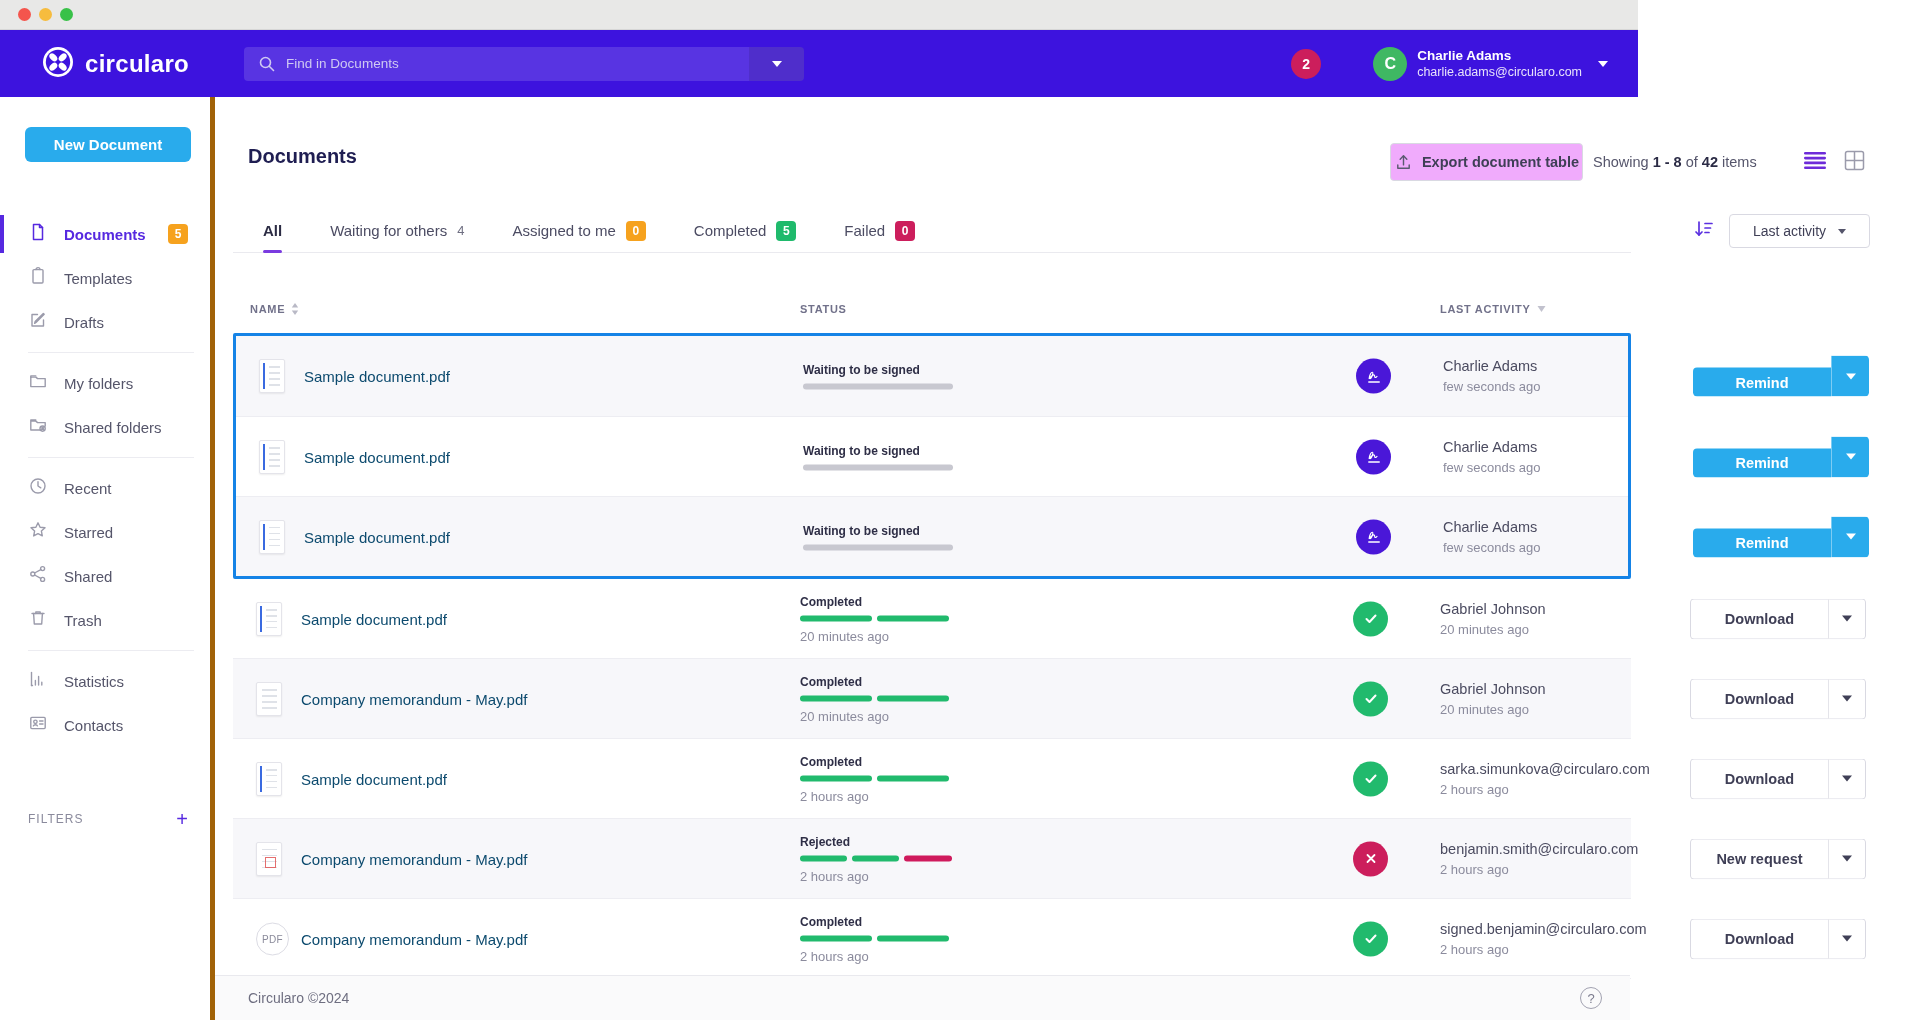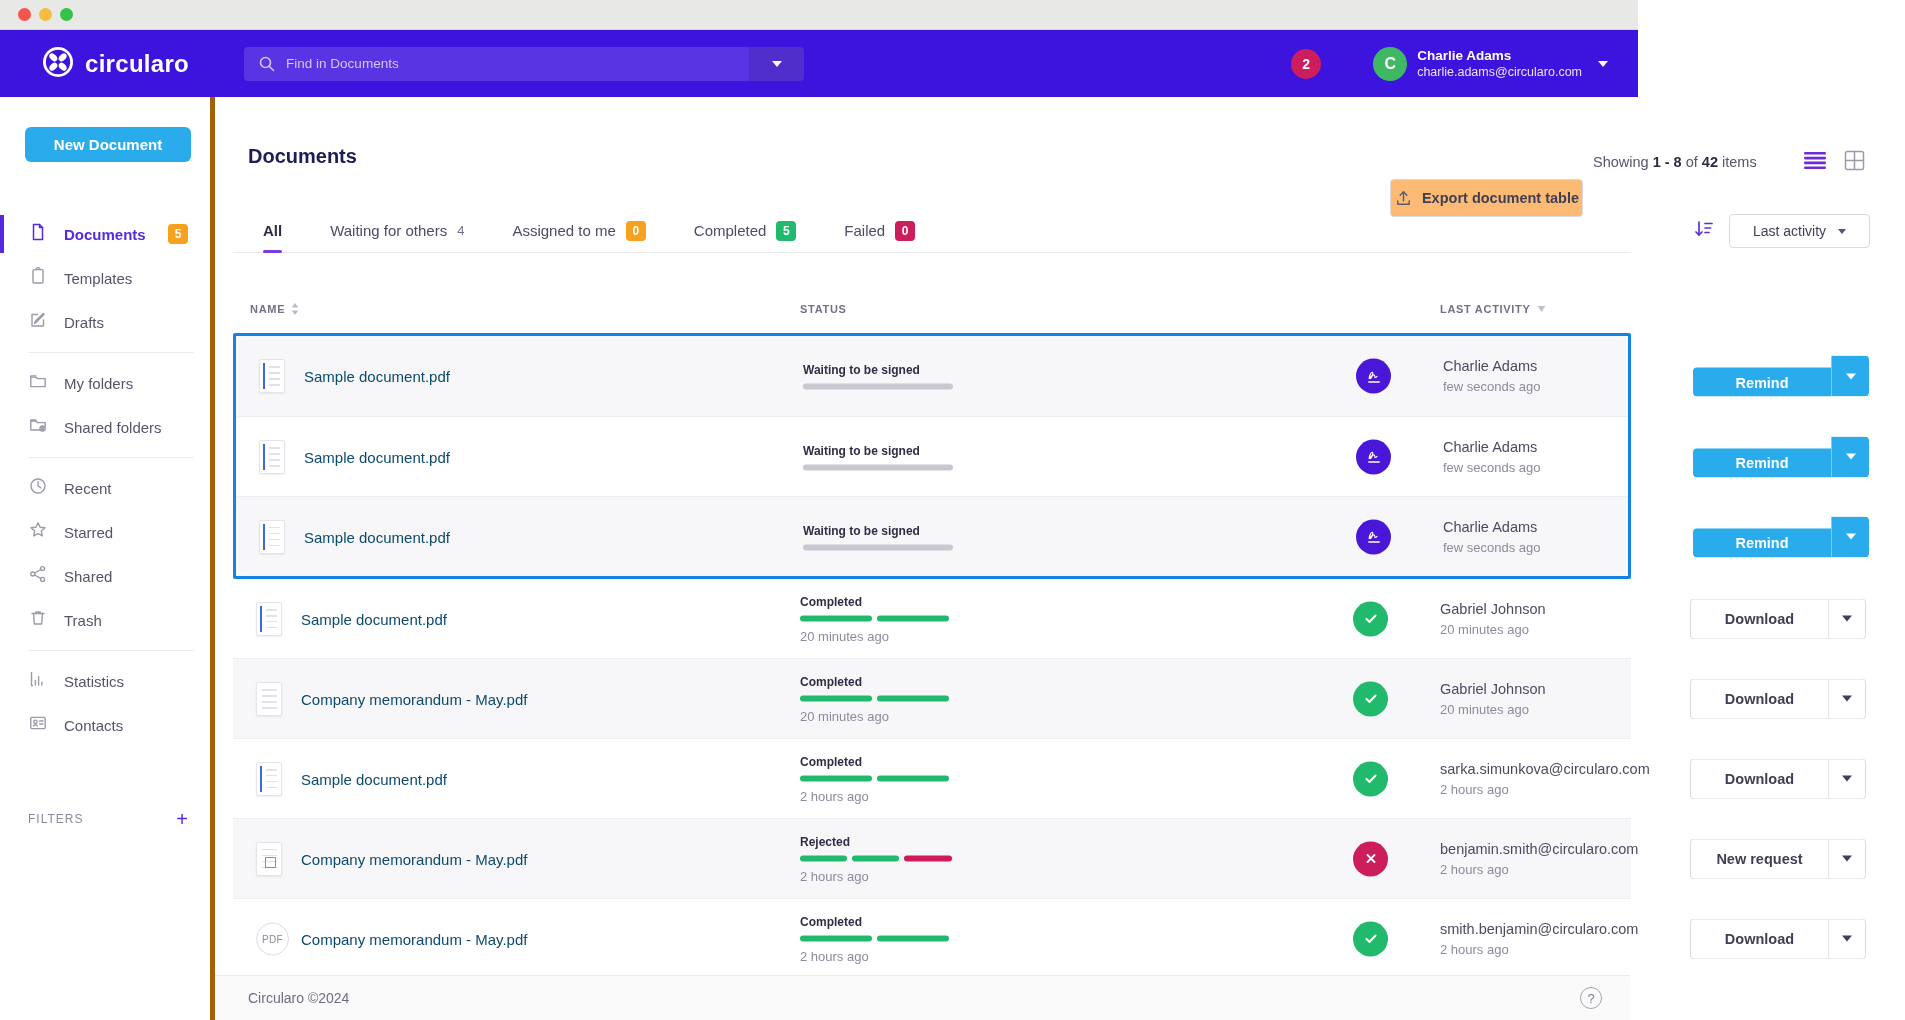--- a/index.html
+++ b/index.html
@@ -39,21 +39,21 @@
   .side-item svg { flex:0 0 auto; }
   .side-item .pill { position:absolute; right:22px; }
   .side-div { height:1px; background:#ececf1; margin:8px 16px 8px 28px; }
   .filters { position:absolute; left:28px; right:22px; top:712px; display:flex; align-items:center; justify-content:space-between; }
   .filters .ftxt { font-size:12px; letter-spacing:1px; color:#8a8a9c; }
   .filters .fplus { color:#5629e0; font-size:20px; font-weight:400; cursor:pointer; line-height:1; }
 
   
   .main { position:absolute; left:215px; top:97px; right:0; bottom:0; background:#fff; }
   .page-title { position:absolute; left:33px; top:48px; font-size:20px; font-weight:800; color:#1f1e52; }
-  .export-btn { position:absolute; left:1175px; top:46px; width:193px; height:38px; background:#fdba74; border:1px solid #d9d9e2; border-radius:4px; display:flex; align-items:center; justify-content:center; gap:9px; cursor:pointer; font-family:inherit;margin-top:36px; }
+  .export-btn { position:absolute; left:1175px; top:46px; width:193px; height:38px; background:#f0abfc; border:1px solid #d9d9e2; border-radius:4px; display:flex; align-items:center; justify-content:center; gap:9px; cursor:pointer; font-family:inherit; }
   .export-btn span { font-size:14.5px; font-weight:700; color:#3f3f56; }
   .showing { position:absolute; left:1378px; top:46px; height:38px; display:flex; align-items:center; font-size:14.5px; color:#55556b; white-space:pre; }
   .showing b { color:#2b2b45; }
   .view-toggles { position:absolute; left:1588px; top:53px; display:flex; gap:17px; align-items:center; }
   .view-toggles .vt { cursor:pointer; }
 
   .tabs-row { position:absolute; left:18px; right:7px; top:112px; height:44px; border-bottom:1px solid #eaeaef; display:flex; align-items:center; padding-left:30px; gap:48px; }
   .tab { position:relative; height:100%; display:flex; align-items:center; gap:10px; cursor:pointer; }
   .tab .tlbl { font-size:15px; color:#4c4c63; }
   .tab.active .tlbl { color:#2c2c44; font-weight:600; }
@@ -561,21 +561,21 @@
                 <i style="background: rgb(33, 186, 109); width: 72px;"></i>
               </div>
       <div class="status-time">2 hours ago</div>
     </div>
     <div class="state-circle" style="background: rgb(33, 186, 109);">
               <svg width="20" height="20" viewBox="0 0 20 20" fill="none" stroke="#fff" stroke-width="2" stroke-linecap="round" stroke-linejoin="round">
                 <path d="M5.5 10.5 8.5 13.5 14.5 7"></path>
               </svg>
             </div>
     <div class="actor-col">
-      <div class="actor-name">smith.benjamin@circularo.com</div>
+      <div class="actor-name">signed.benjamin@circularo.com</div>
       <div class="actor-time">2 hours ago</div>
     </div>
     <div class="action outline">
       <button class="act-main">Download</button>
       <button class="act-caret">
                 <span class="caret-a"></span>
               </button>
     </div>
   </div>
         </div>

